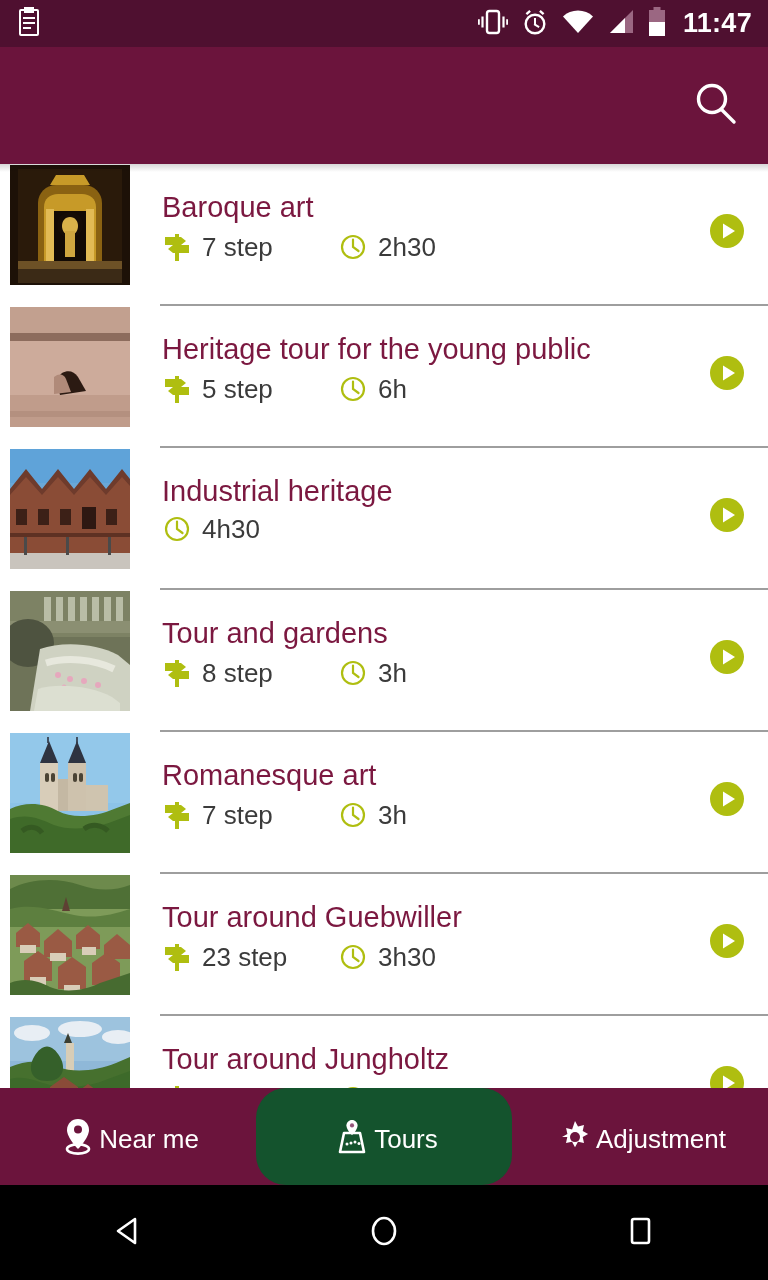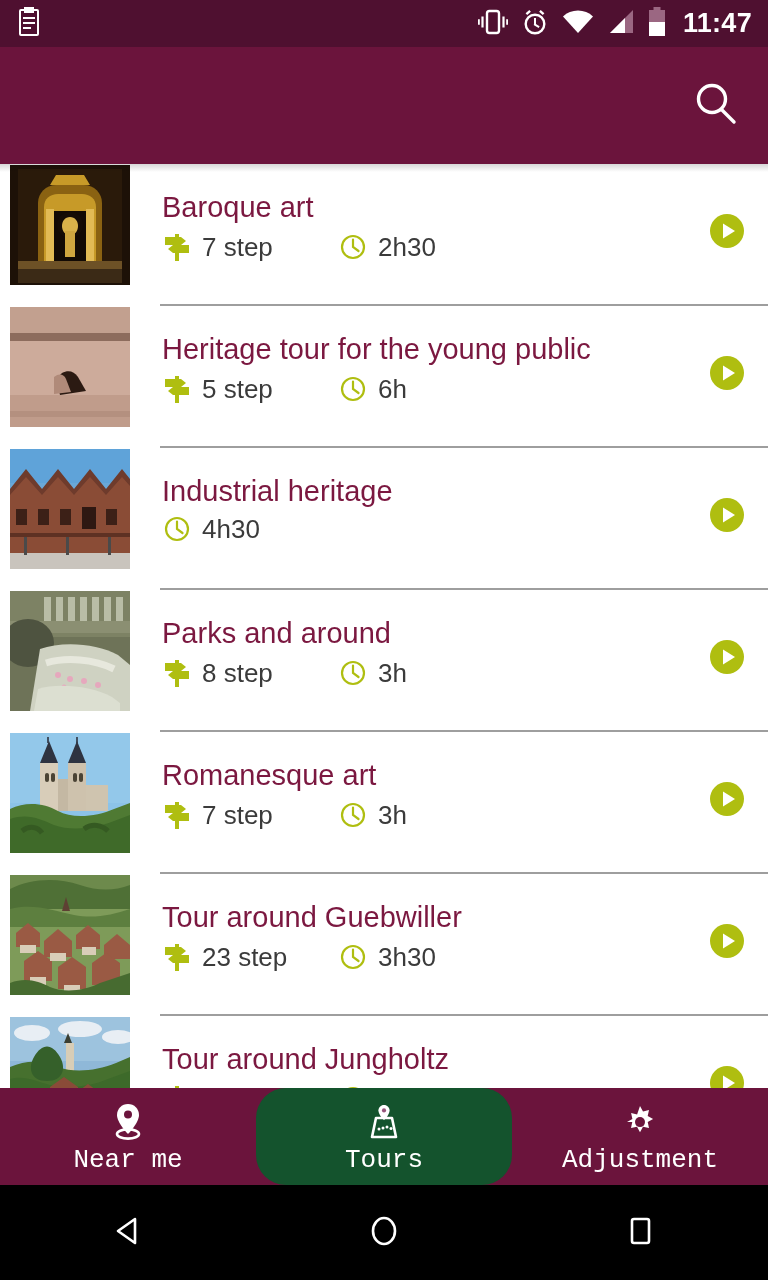--- a/index.html
+++ b/index.html
@@ -83,24 +83,23 @@
     position: absolute; left: 160px; right: 0; bottom: 0;
     height: 2px; background: #9e9e9e;
   }
 
   
   .tabbar {
     position: absolute; left: 0; top: 1088px; width: 768px; height: 97px;
     display: flex; background: #6B143C; z-index: 10;
   }
   .tab {
-    flex: 1 1 0; display: flex; flex-direction: column;
+    flex: 1 1 0; display: flex; flex-direction: row;
     align-items: center; justify-content: center; cursor: pointer;
     padding-top: 0;
-    font-family: Liberation Mono, monospace;
   }
   .tab.active { background: #14532d; border-radius: 30px; }
   .tab-ico { height: 42px; display: flex; align-items: center; justify-content: center; }
   .tab-label { color: #ffffff; font-size: 26px; margin-top: 4px; line-height: 1; }
 
   
   .navbar {
     position: absolute; left: 0; top: 1185px; width: 768px; height: 95px;
     background: #000; display: flex; align-items: center; justify-content: space-around;
   }
@@ -327,21 +326,21 @@
               <circle cx="60" cy="88" r="3"></circle>
               <circle cx="74" cy="90" r="3"></circle>
               <circle cx="88" cy="94" r="3"></circle>
               <circle cx="54" cy="96" r="2.5"></circle>
               <circle cx="68" cy="100" r="2.5"></circle>
             </g>
             <path d="M28 98c18-6 52-4 74 8l8 6v8H24z" fill="#dcdfd1"></path>
           </svg>
       </div>
       <div class="row-body">
-        <div class="row-title">Parks and around</div>
+        <div class="row-title">Tour and gardens</div>
         <div class="row-meta">
           <div class="meta-chunk steps">
             <span class="meta-ico">
               <svg width="24" height="30" viewBox="0 0 24 30">
                   <rect x="10" y="2" width="4" height="27" fill="#AFBE10"></rect>
                   <path d="M0 5h16l5 4-5 4H0z" fill="#AFBE10"></path>
                   <path d="M24 13H8l-5 4 5 4h16z" fill="#AFBE10"></path>
                 </svg>
             </span>
             <span class="meta-text">8 step</span>

